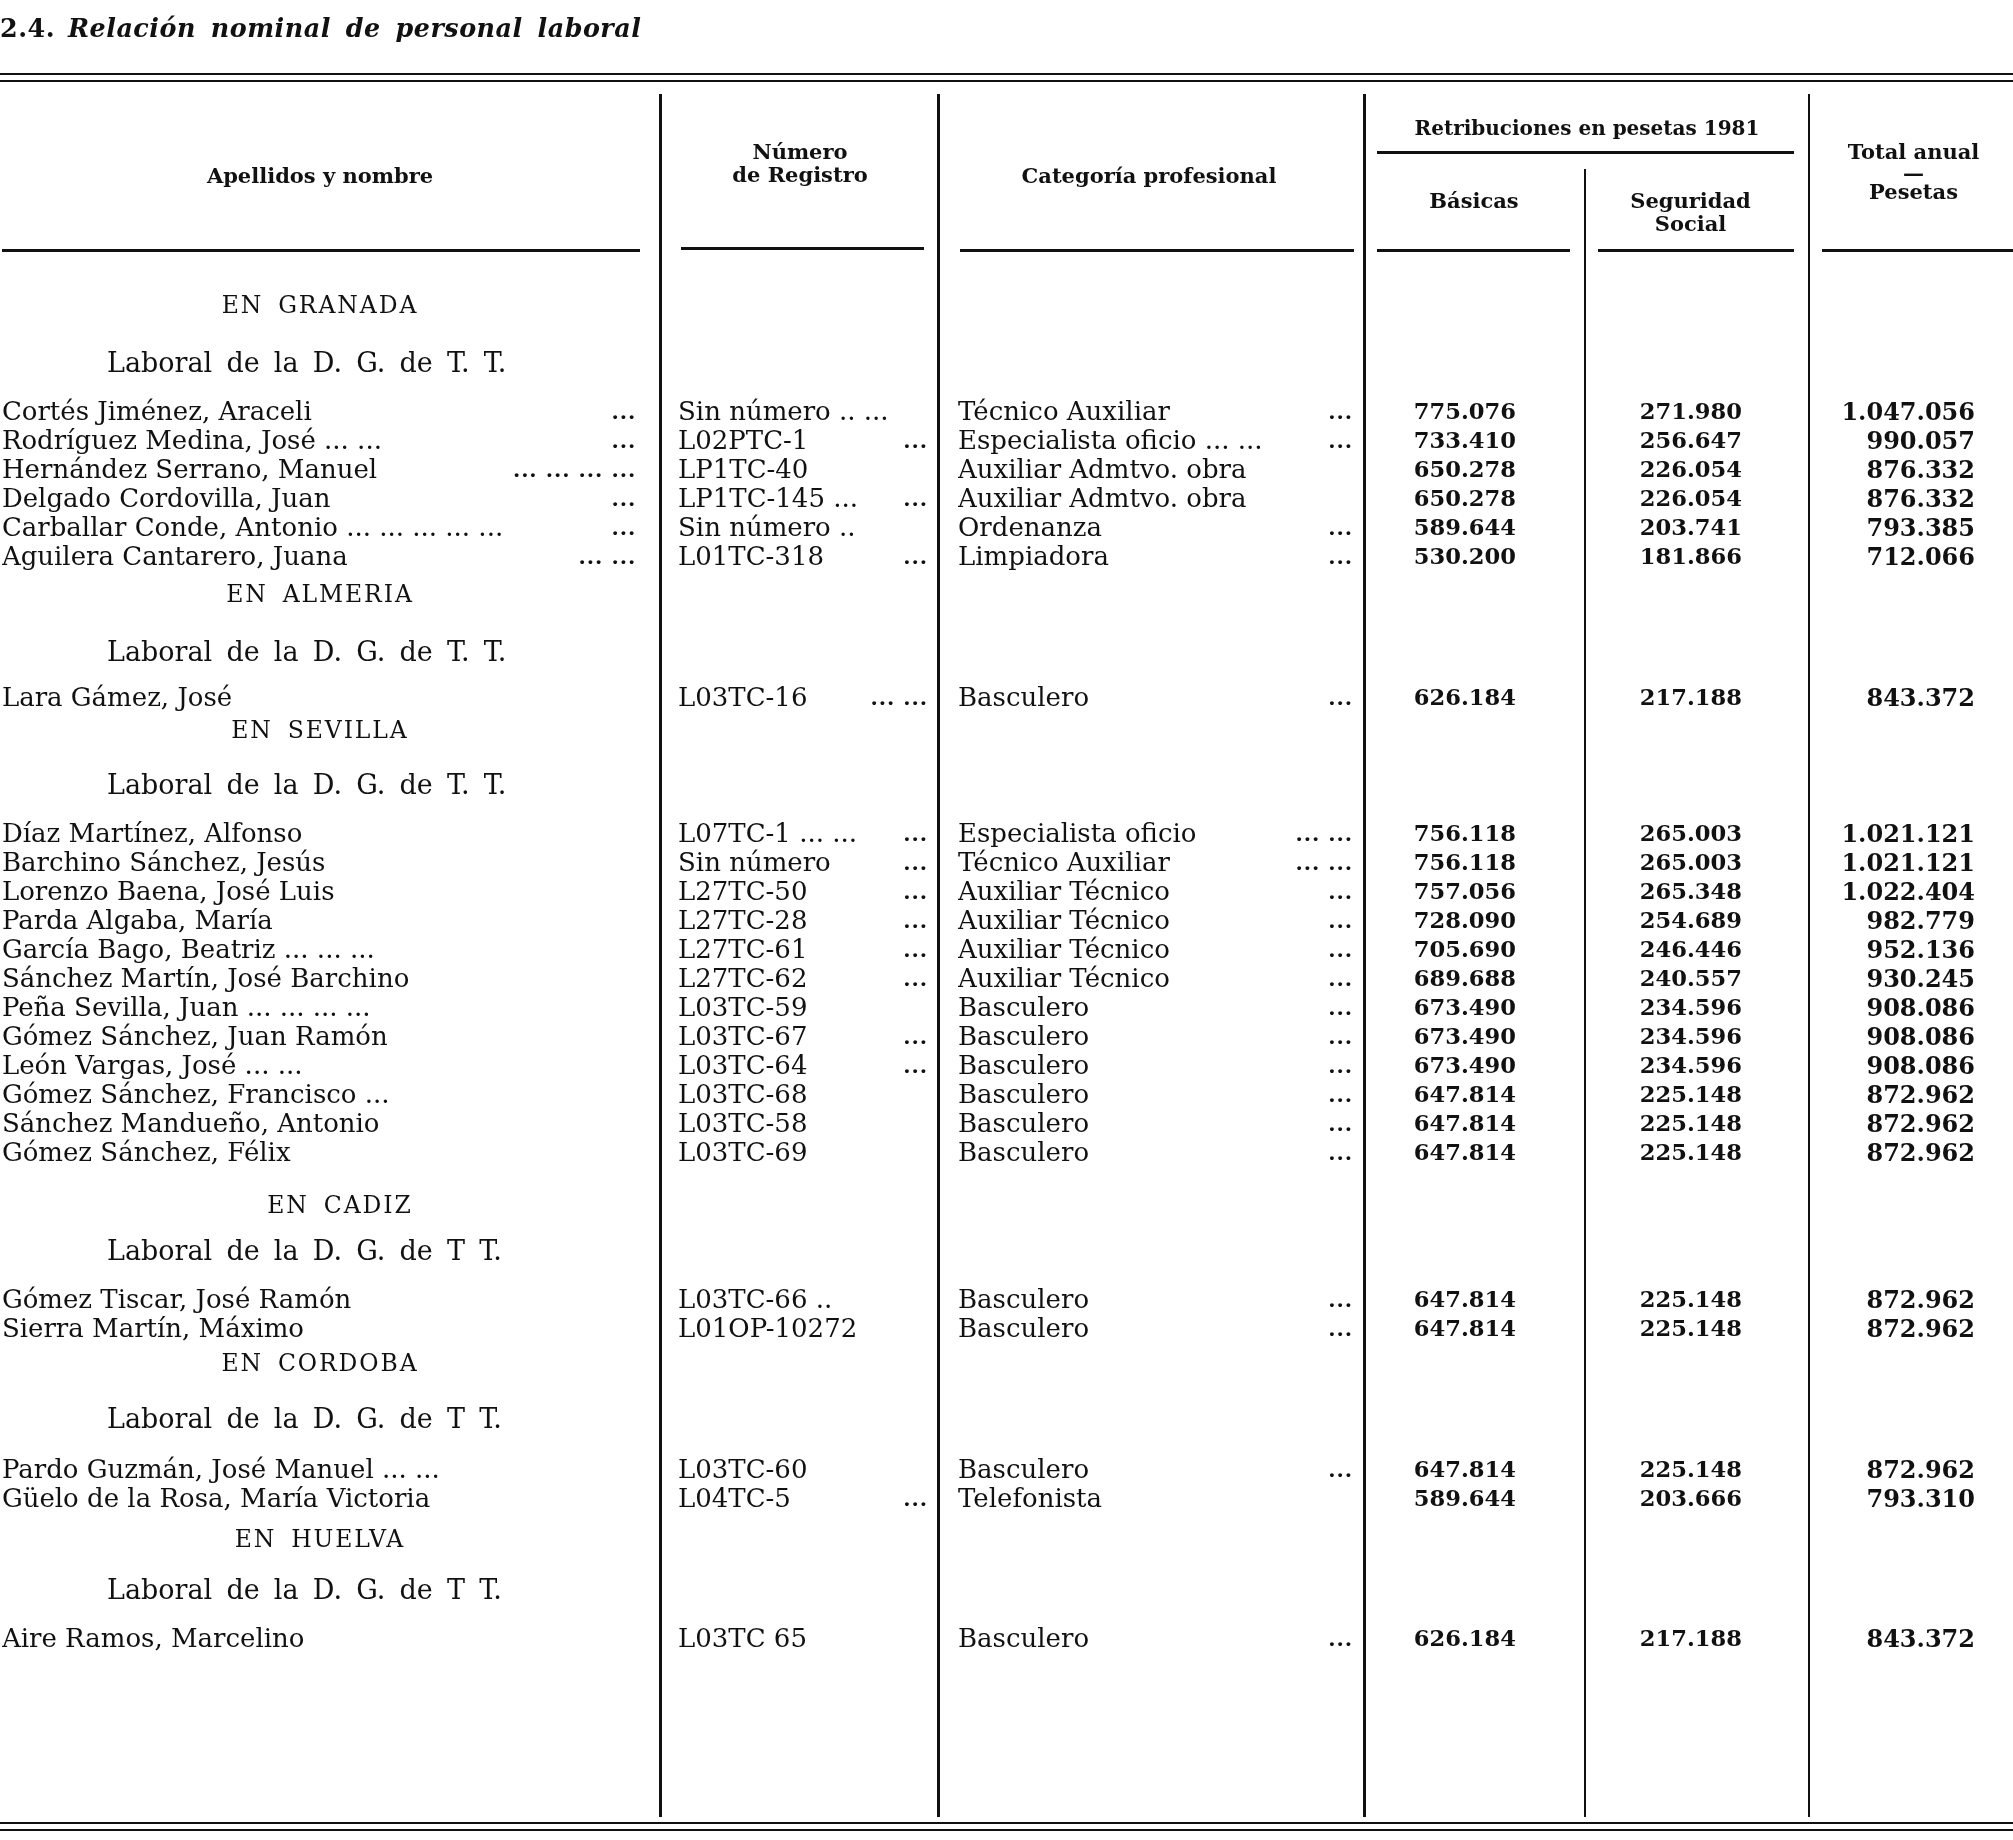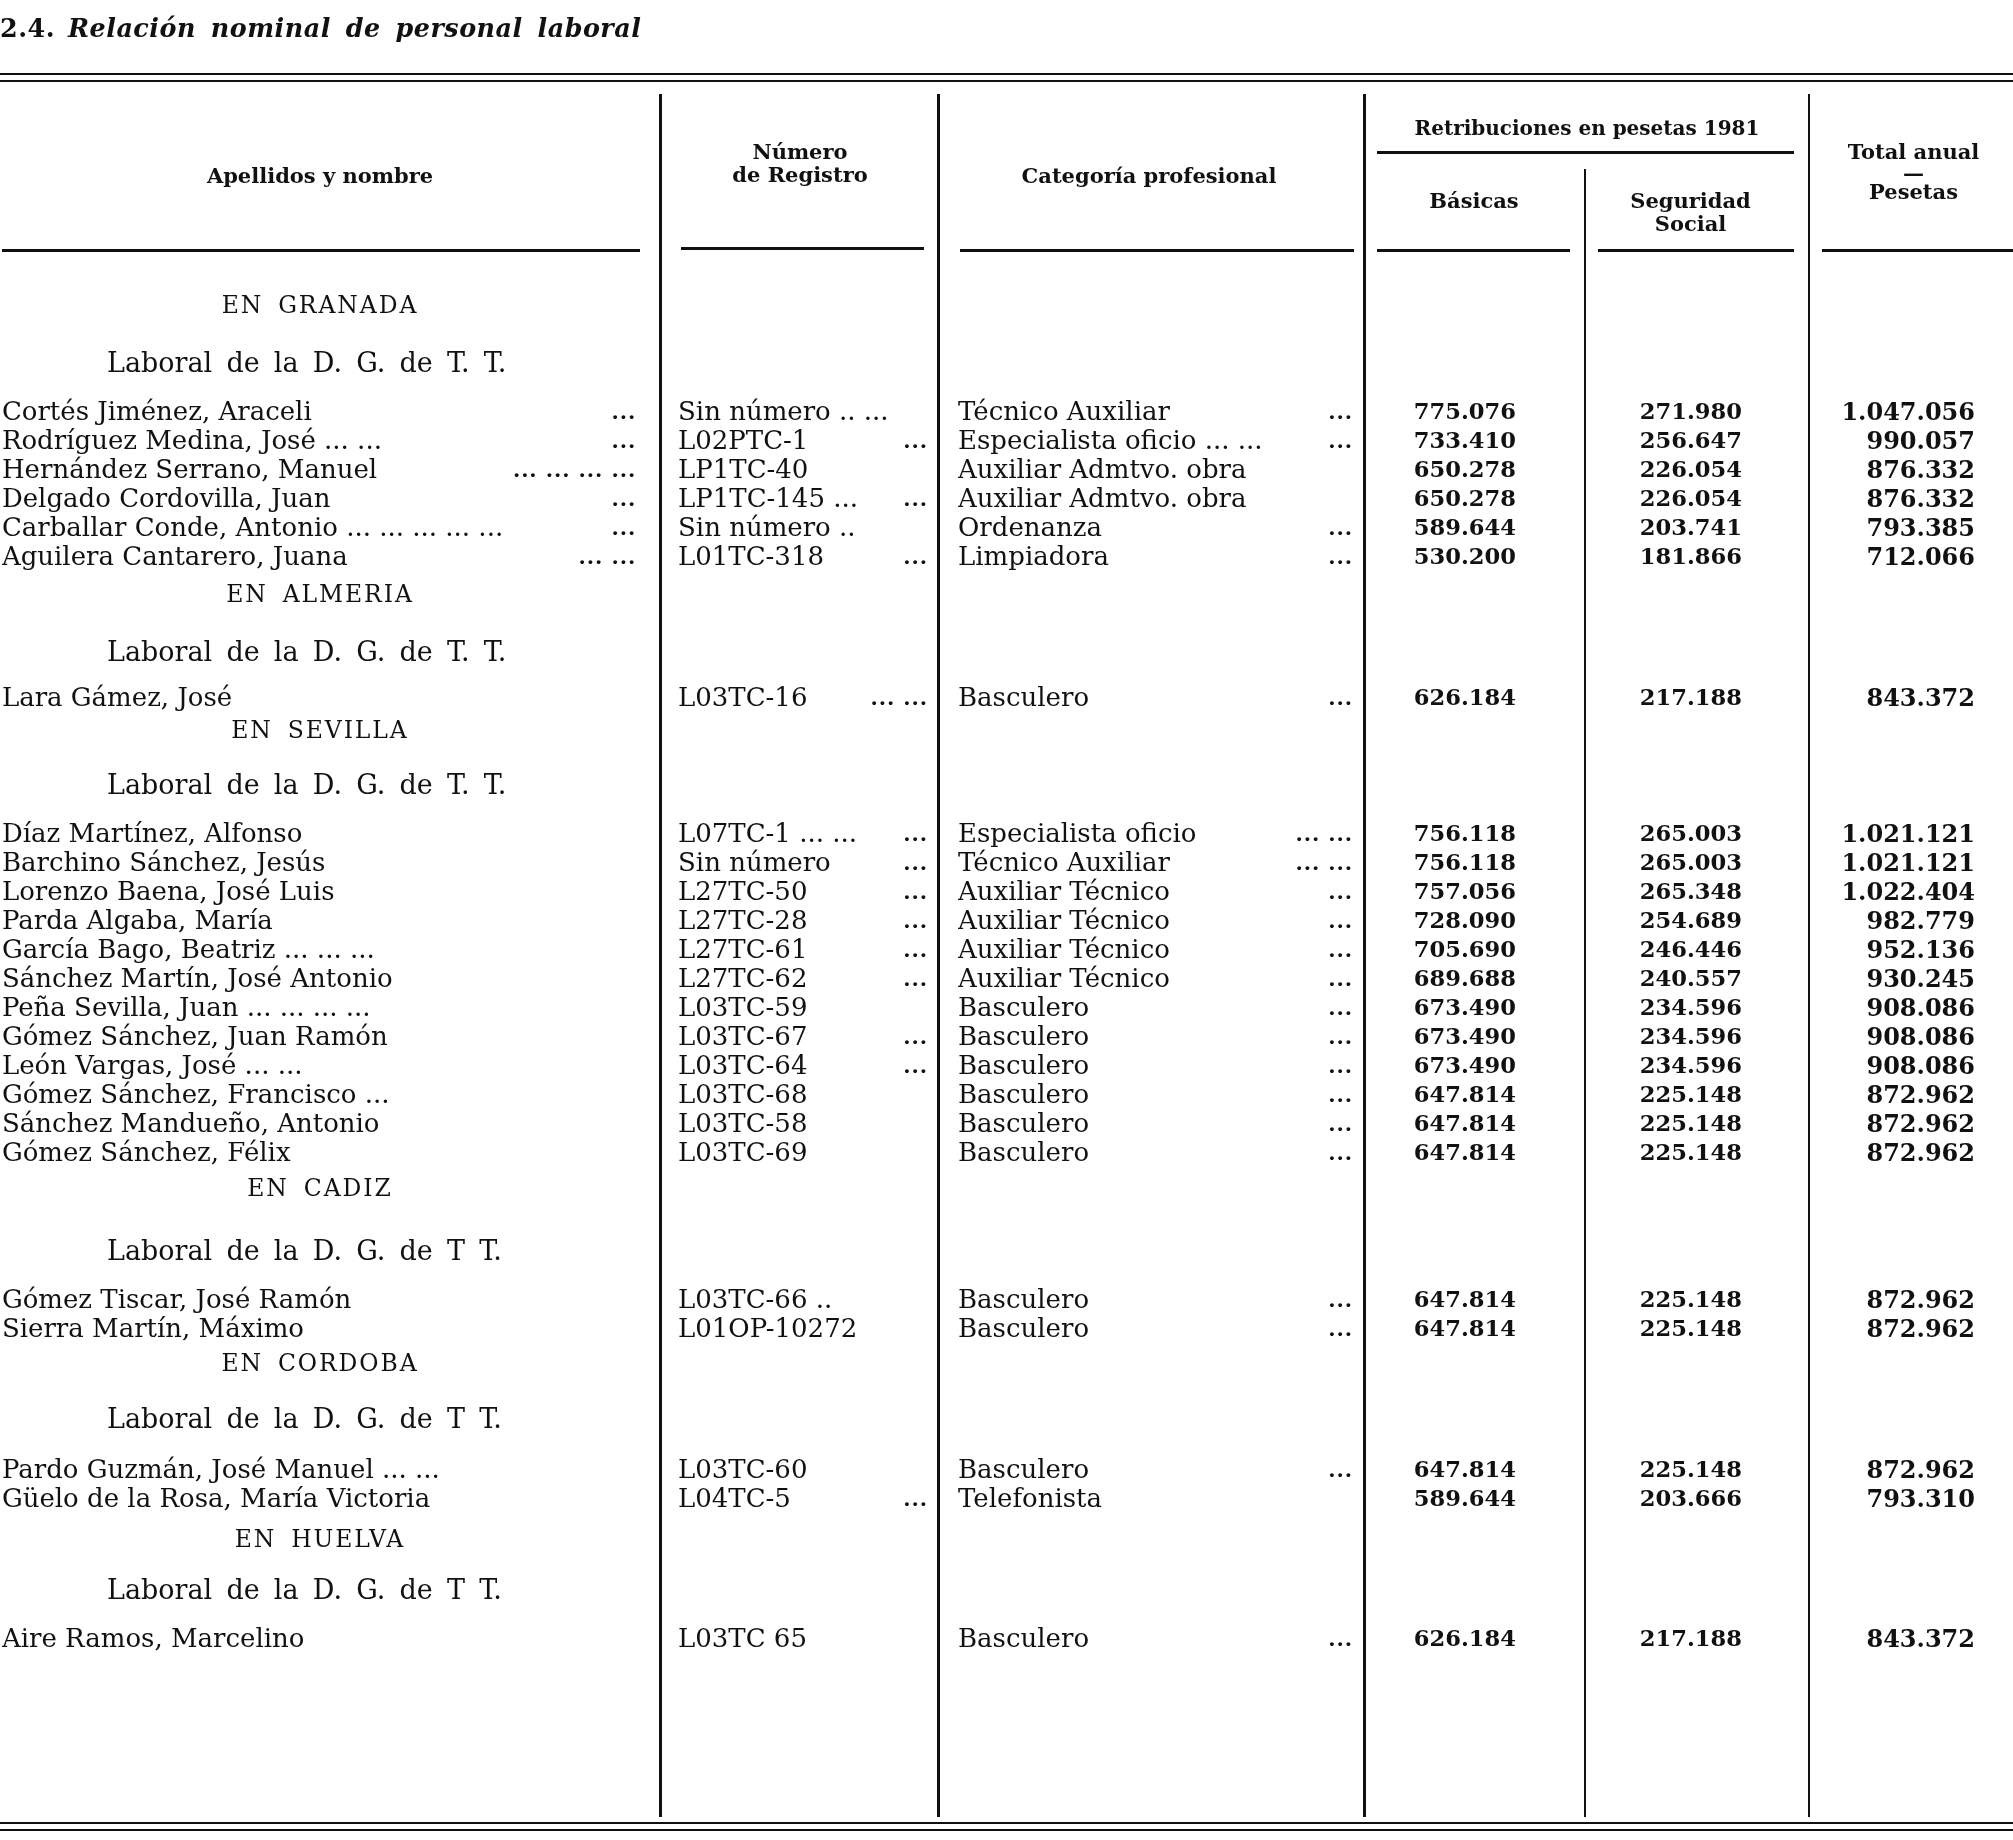--- a/index.html
+++ b/index.html
@@ -290,21 +290,21 @@
   </div>
   <div class="row">
     <div class="cell c-name"><span>García Bago, Beatriz ... ... ...</span><span class="dots"></span></div>
     <div class="cell c-reg"><span>L27TC-61</span><span class="dots">...</span></div>
     <div class="cell c-cat"><span>Auxiliar Técnico</span><span class="dots">...</span></div>
     <div class="cell c-bas">705.690</div>
     <div class="cell c-ss">246.446</div>
     <div class="cell c-tot">952.136</div>
   </div>
   <div class="row">
-    <div class="cell c-name"><span>Sánchez Martín, José Antonio</span><span class="dots"></span></div>
+    <div class="cell c-name"><span>Sánchez Martín, José Barchino</span><span class="dots"></span></div>
     <div class="cell c-reg"><span>L27TC-62</span><span class="dots">...</span></div>
     <div class="cell c-cat"><span>Auxiliar Técnico</span><span class="dots">...</span></div>
     <div class="cell c-bas">689.688</div>
     <div class="cell c-ss">240.557</div>
     <div class="cell c-tot">930.245</div>
   </div>
   <div class="row">
     <div class="cell c-name"><span>Peña Sevilla, Juan ... ... ... ...</span><span class="dots"></span></div>
     <div class="cell c-reg"><span>L03TC-59</span><span class="dots"></span></div>
     <div class="cell c-cat"><span>Basculero</span><span class="dots">...</span></div>
@@ -347,21 +347,21 @@
   <div class="row">
     <div class="cell c-name"><span>Gómez Sánchez, Félix</span><span class="dots"></span></div>
     <div class="cell c-reg"><span>L03TC-69</span><span class="dots"></span></div>
     <div class="cell c-cat"><span>Basculero</span><span class="dots">...</span></div>
     <div class="cell c-bas">647.814</div>
     <div class="cell c-ss">225.148</div>
     <div class="cell c-tot">872.962</div>
   </div>
 
   <div class="section-row" style="height:60px;">
-      <div class="section-label" style="top:7px;">EN CADIZ</div>
+      <div class="section-label" style="top:24px;margin-left:20px;">EN CADIZ</div>
     </div>
   <div class="sub-row">
       <div class="sub-label">Laboral de la D. G. de T T.</div>
     </div>
 
   <div class="row">
     <div class="cell c-name"><span>Gómez Tiscar, José Ramón</span><span class="dots"></span></div>
     <div class="cell c-reg"><span>L03TC-66 ..</span><span class="dots"></span></div>
     <div class="cell c-cat"><span>Basculero</span><span class="dots">...</span></div>
     <div class="cell c-bas">647.814</div>

